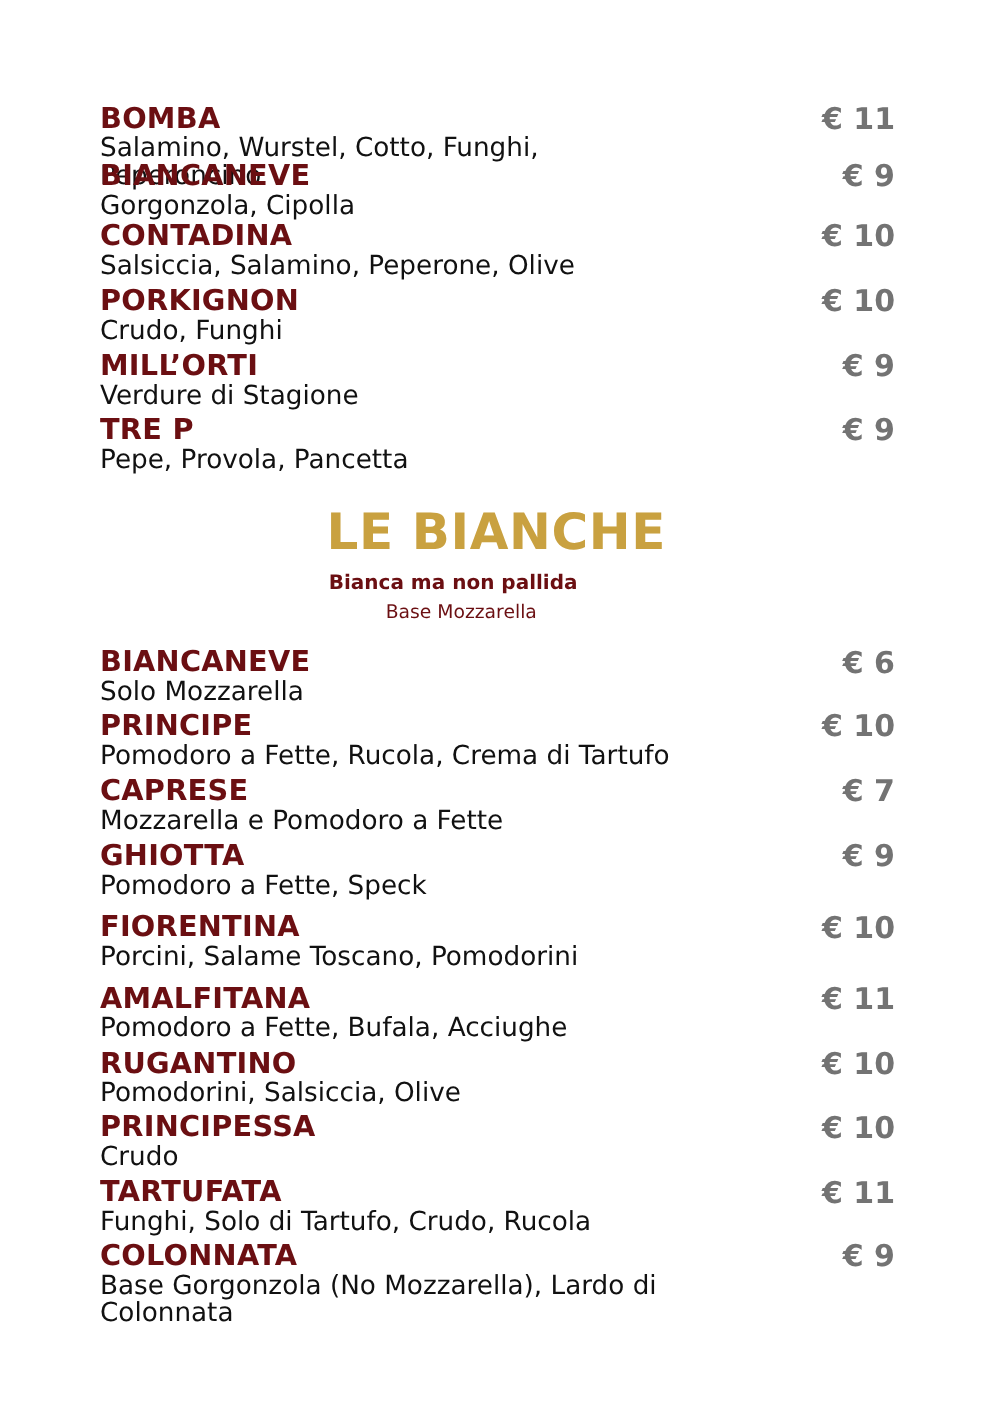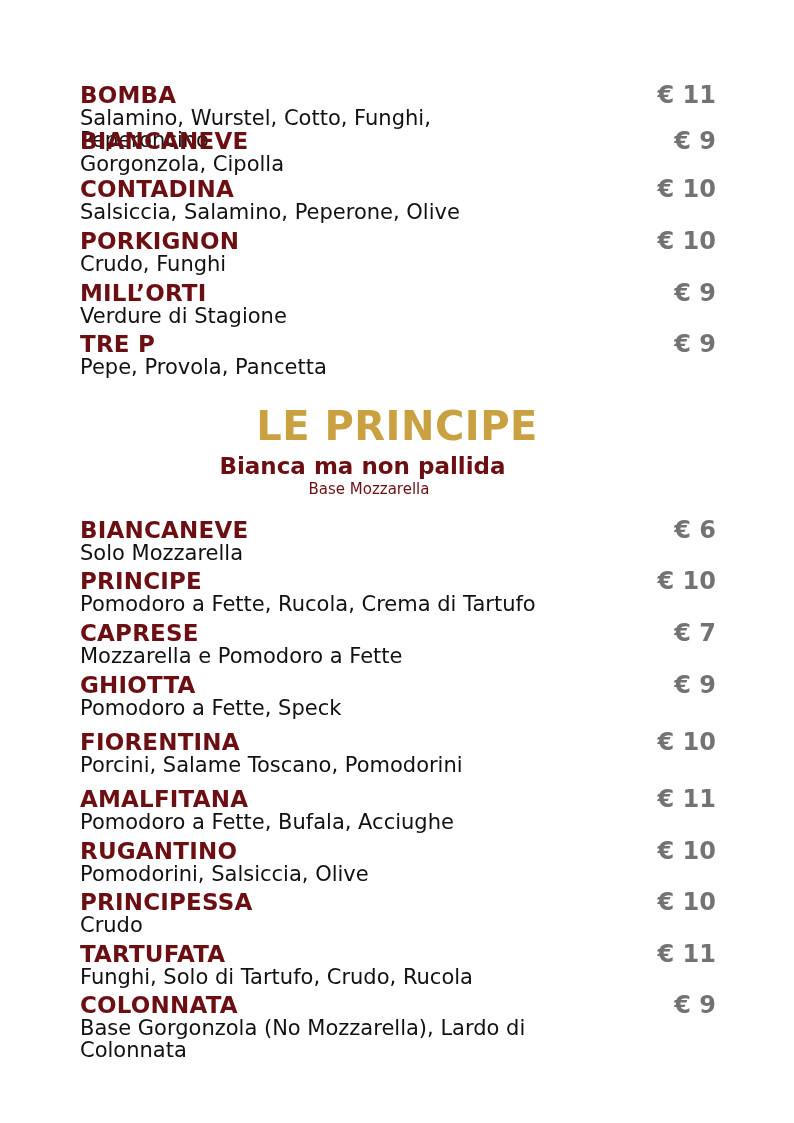--- a/index.html
+++ b/index.html
@@ -9,21 +9,21 @@
     .name { display: block; color: #6b0f12; font-weight: bold; font-size: 23px;
       line-height: 24px; letter-spacing: 0.2px; font-family: "DejaVu Sans", sans-serif; }
     .desc { display: block; color: #111111; font-size: 21px; line-height: 22px;
       font-family: "DejaVu Sans", sans-serif; font-weight: normal; width: 470px; }
     .price { position: absolute; right: 0; top: 0; color: #737373; font-weight: bold;
       font-size: 24px; line-height: 24px; font-family: "DejaVu Sans", sans-serif; }
     .section-title { position: absolute; left: 0; width: 794px; top: 402px; text-align: center;
       color: #c9a140; font-weight: bold; font-size: 40px; line-height: 48px;
       font-family: "DejaVu Sans", sans-serif; letter-spacing: 0.5px; }
     .section-sub { position: absolute; left: 0; width: 725px; top: 455px; text-align: center;
-      color: #6b0f12; font-weight: bold; font-size: 23px; line-height: 22px;
+      color: #6b0f12; font-weight: bold; font-size: 16px; line-height: 22px;
       font-family: "DejaVu Sans", sans-serif; }
     .section-base { position: absolute; left: 0; width: 738px; top: 480px; text-align: center;
       color: #6b0f12; font-size: 15px; line-height: 18px;
       font-family: "DejaVu Sans", sans-serif; }
   </style>
 </head>
 <body>
 
 <div>
 
@@ -51,21 +51,21 @@
     <span class="name">MILL’ORTI</span>
     <span class="desc">Verdure di Stagione</span>
     <span class="price">€ 9</span>
   </div>
   <div class="item" style="top:332px;">
     <span class="name">TRE P</span>
     <span class="desc">Pepe, Provola, Pancetta</span>
     <span class="price">€ 9</span>
   </div>
 
-  <div class="section-title">LE PRINCIPE</div>
+  <div class="section-title">LE BIANCHE</div>
   <div class="section-sub">Bianca ma non pallida</div>
   <div class="section-base">Base Mozzarella</div>
 
   <div class="item" style="top:518px;">
     <span class="name">BIANCANEVE</span>
     <span class="desc">Solo Mozzarella</span>
     <span class="price">€ 6</span>
   </div>
   <div class="item" style="top:569px;">
     <span class="name">PRINCIPE</span>

